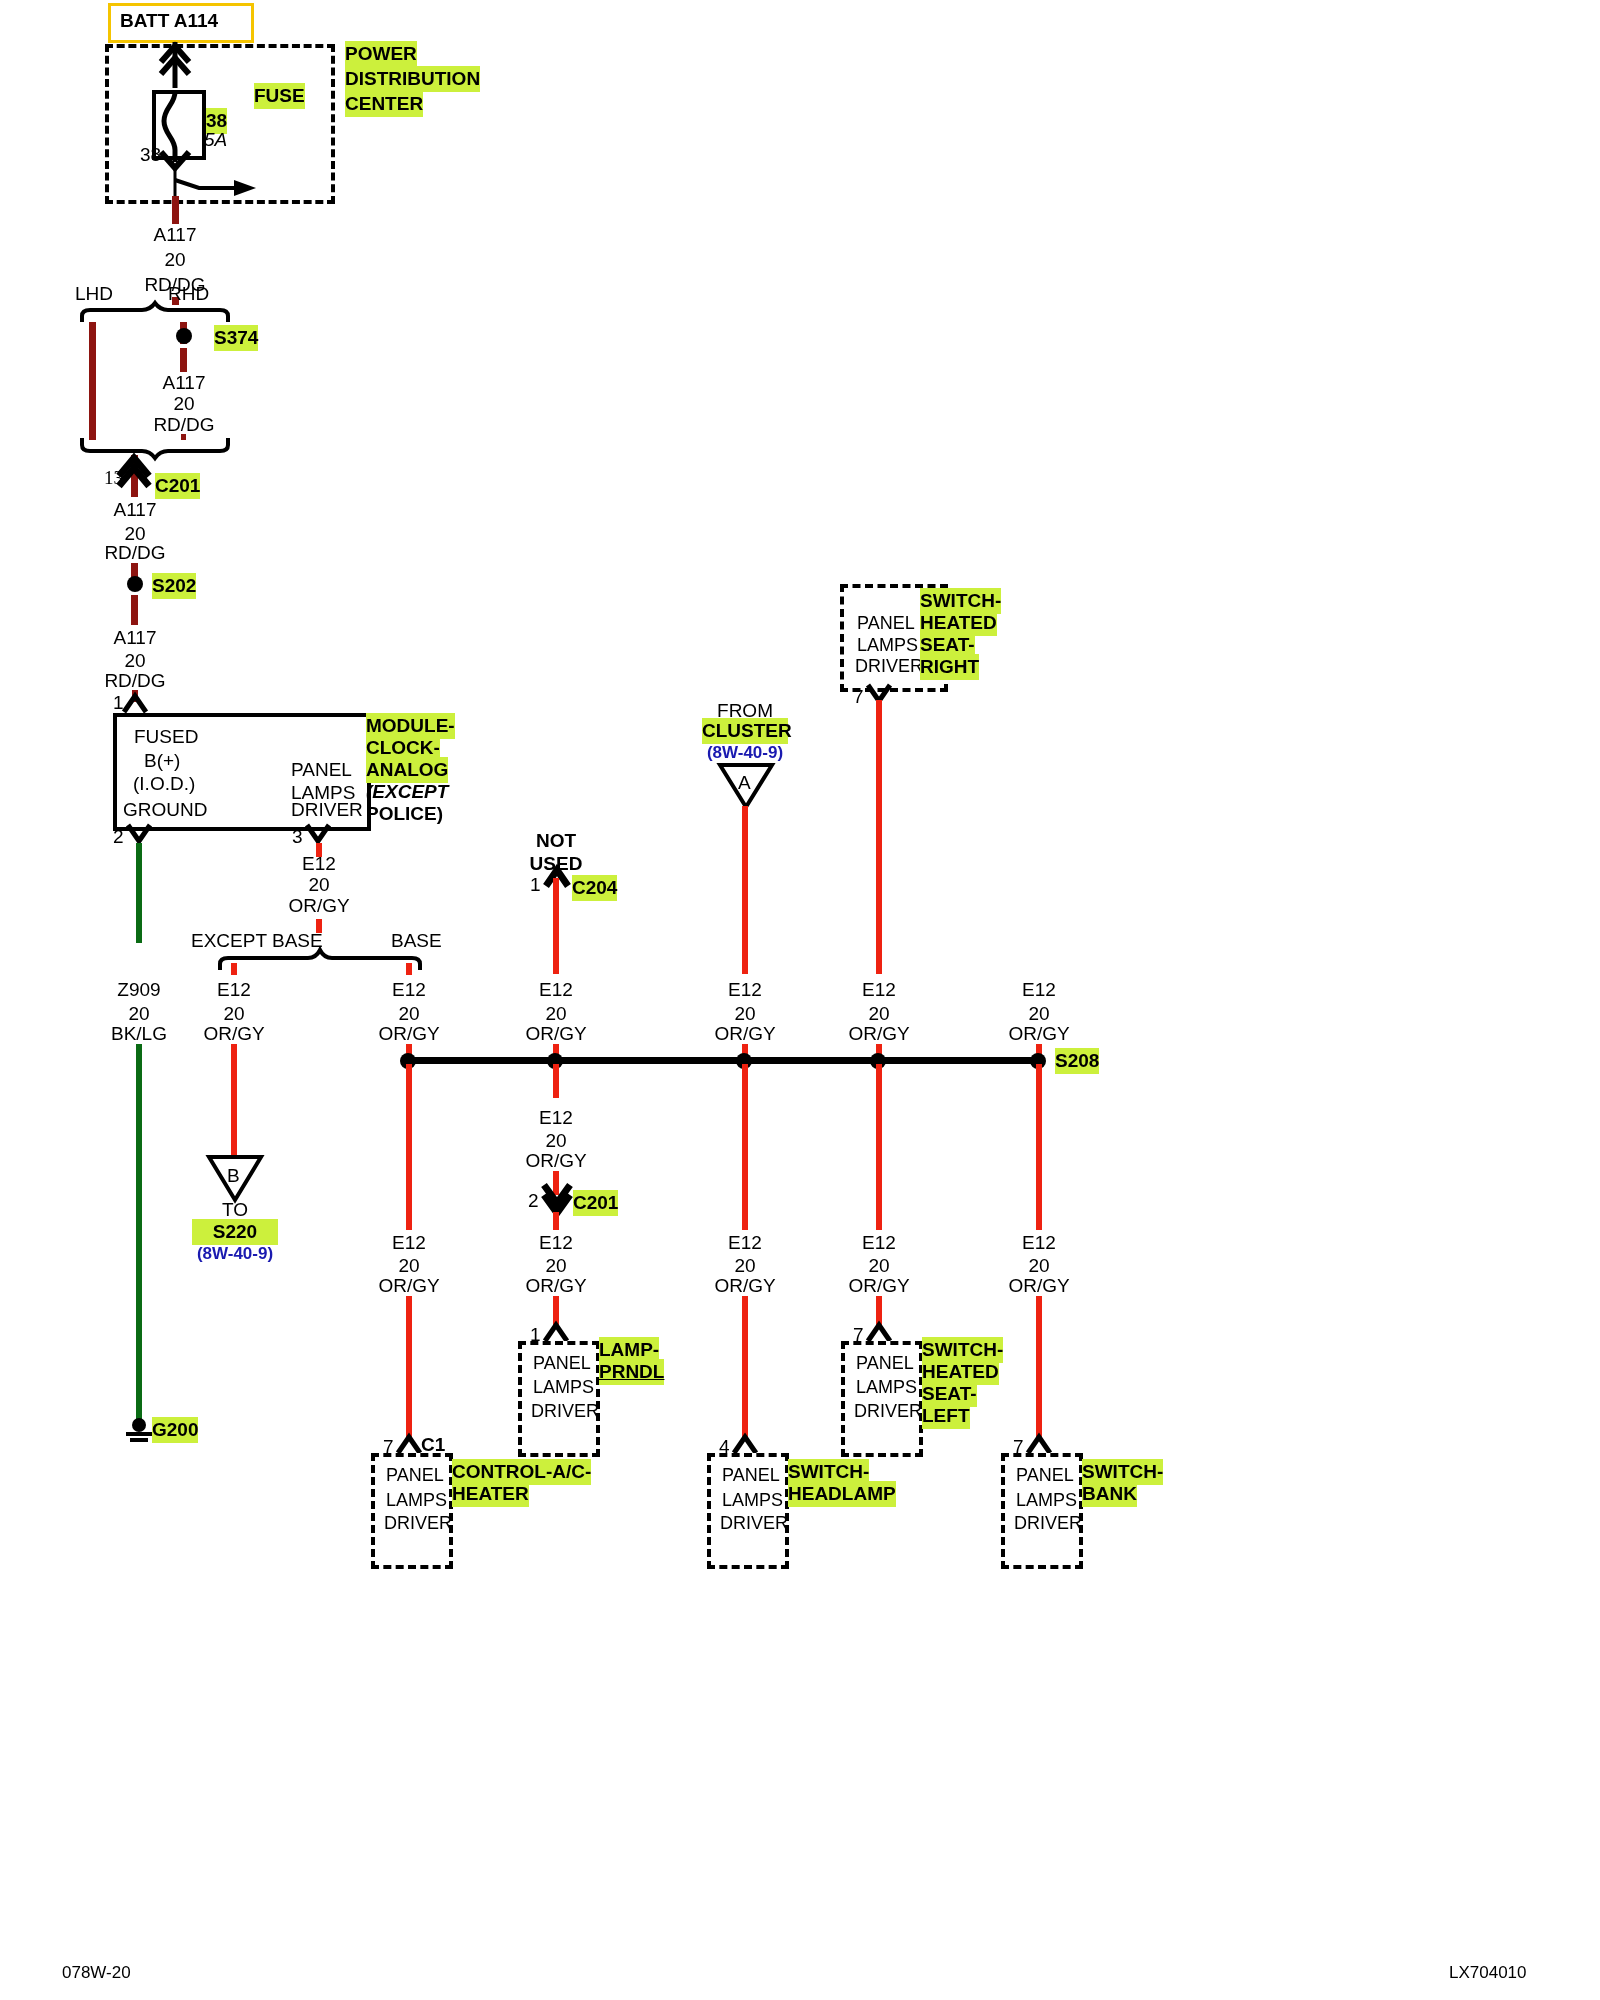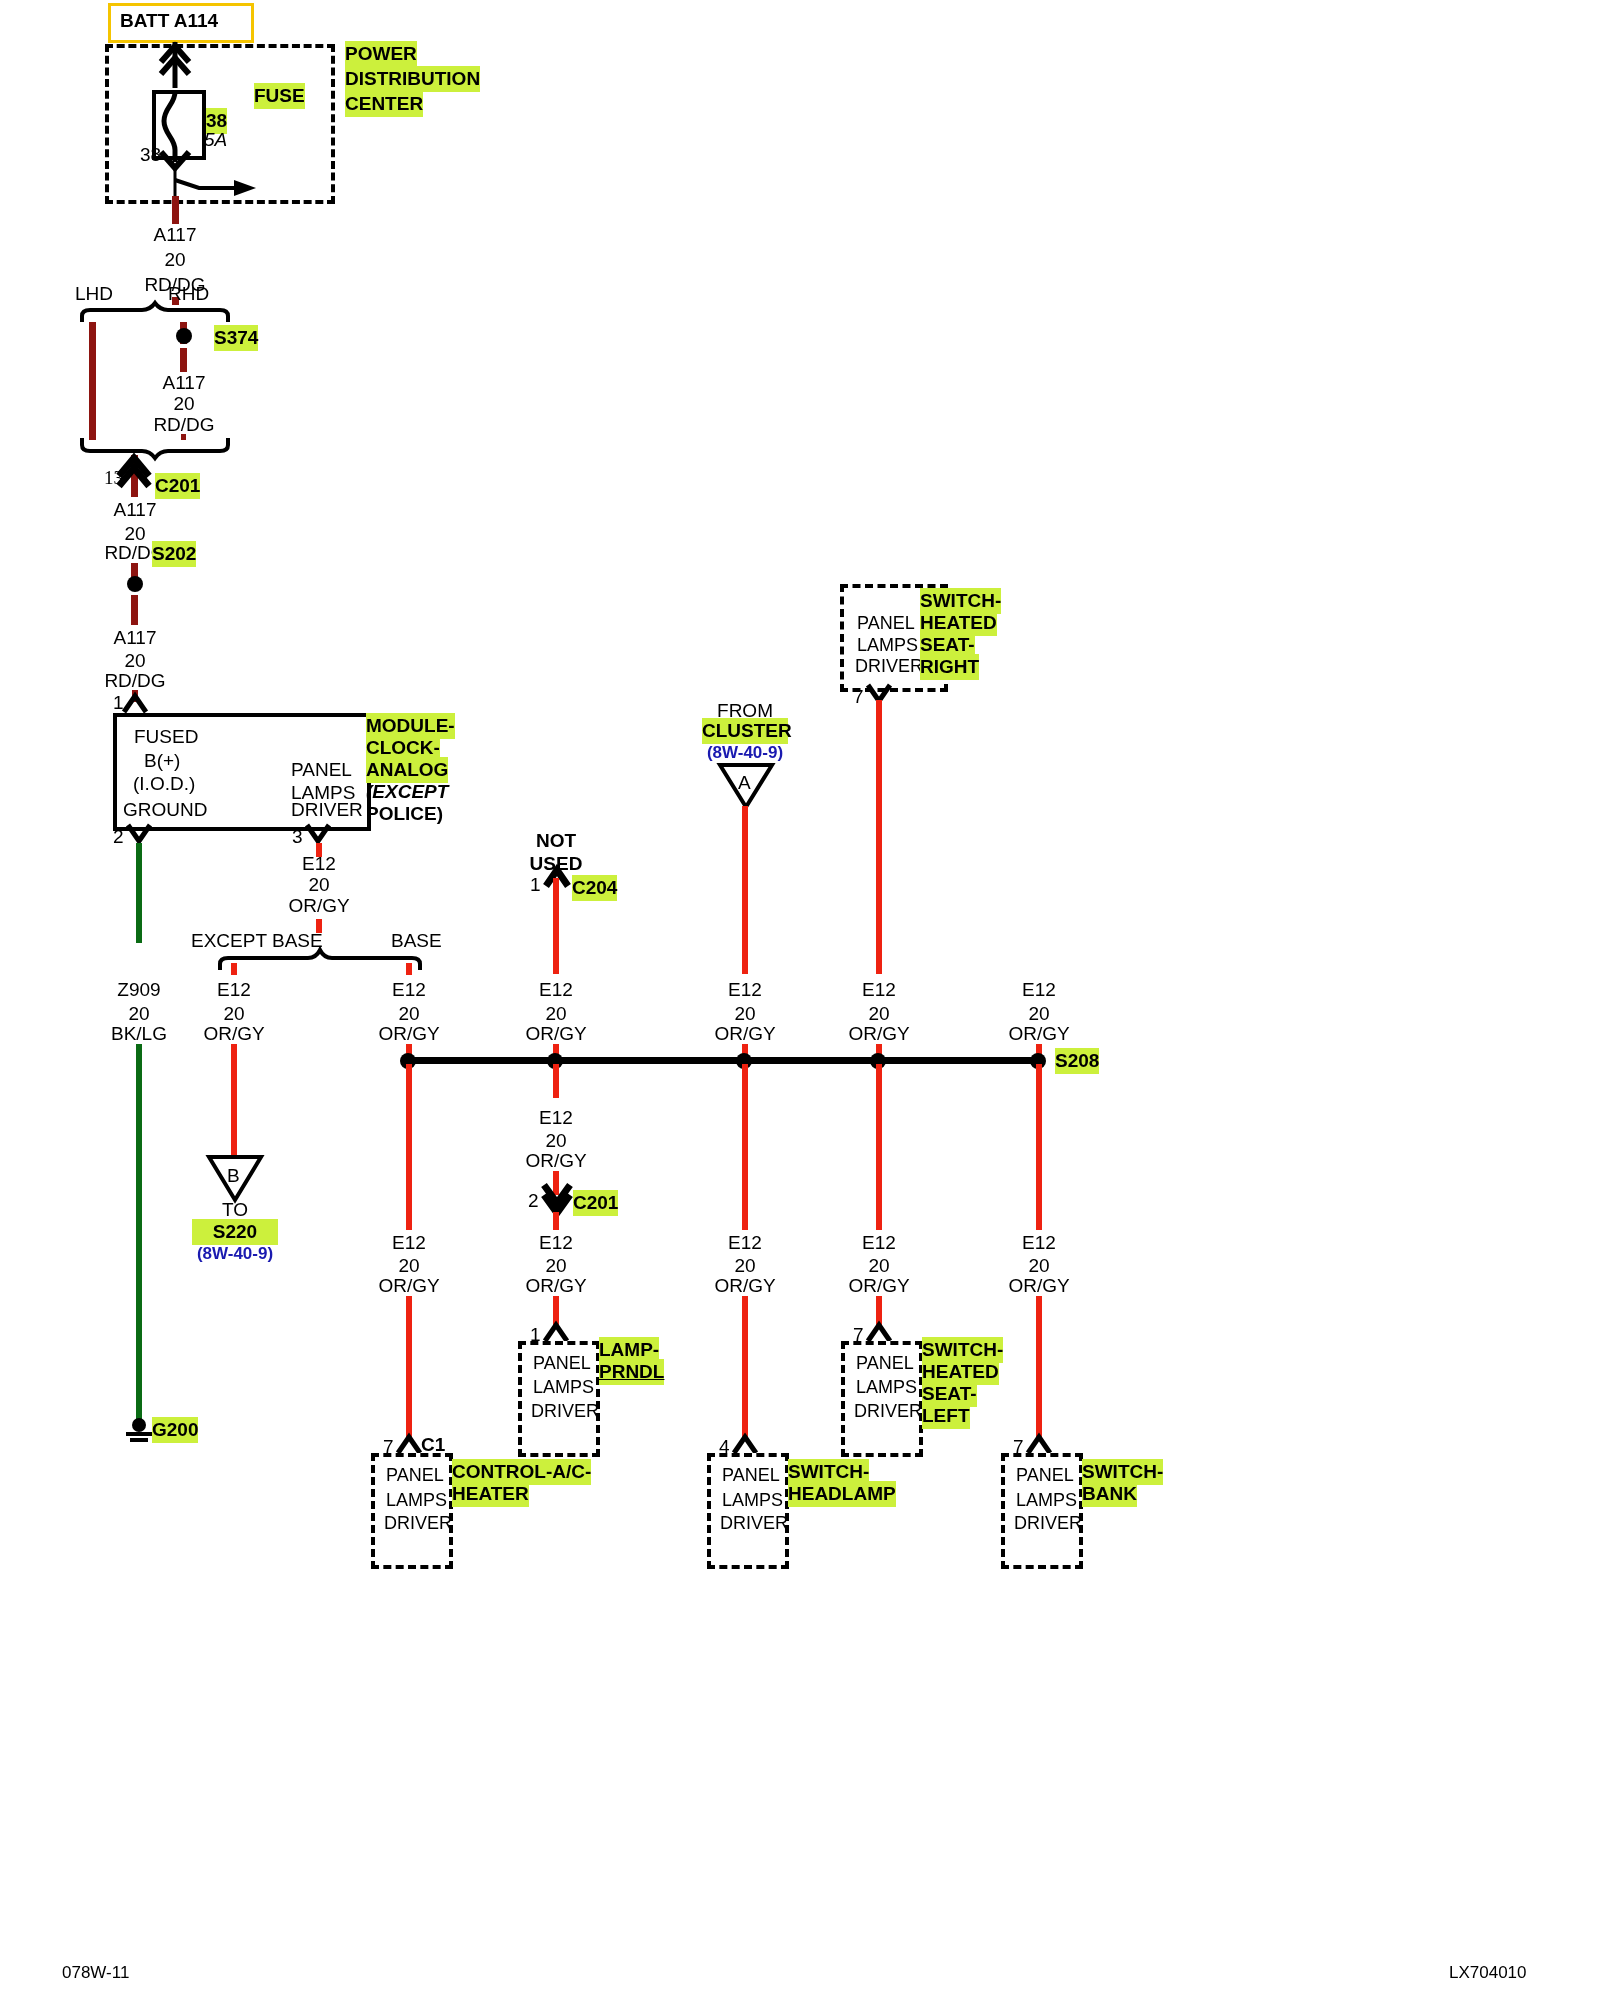--- a/index.html
+++ b/index.html
@@ -91,21 +91,21 @@
   <polyline points="6,18 21,0 36,18" fill="none" stroke="#000" stroke-width="7"></polyline>
 </svg>
 <div class="lbl b hl" style="left:155px;top:473px;">C201</div>
 
 <div class="lbl ctr" style="left:92px;top:497px;width:86px;">A117</div>
 <div class="lbl ctr" style="left:92px;top:521px;width:86px;">20</div>
 <div class="lbl ctr" style="left:92px;top:540px;width:86px;">RD/DG</div>
 
 <div class="wire w-red-dk v" style="left:131px;top:563px;width:7px;height:14px;"></div>
 <div class="dot" style="left:127px;top:576px;"></div>
-<div class="lbl b hl" style="left:152px;top:541px;">S202</div>
+<div class="lbl b hl" style="left:152px;top:573px;">S202</div>
 <div class="wire w-red-dk v" style="left:131px;top:595px;width:7px;height:30px;"></div>
 
 <div class="lbl ctr" style="left:92px;top:625px;width:86px;">A117</div>
 <div class="lbl ctr" style="left:92px;top:648px;width:86px;">20</div>
 <div class="lbl ctr" style="left:92px;top:668px;width:86px;">RD/DG</div>
 <div class="wire w-red-dk v" style="left:132px;top:690px;width:6px;height:12px;"></div>
 
 <div class="lbl" style="left:113px;top:690px;">1</div>
 <svg style="left:122px;top:694px;width:28px;height:20px;">
   <polyline points="2,18 13,2 24,18" fill="none" stroke="#000" stroke-width="5"></polyline>
@@ -323,14 +323,14 @@
 <svg style="left:1026px;top:1433px;width:28px;height:22px;">
   <polyline points="2,20 13,4 24,20" fill="none" stroke="#000" stroke-width="5"></polyline>
 </svg>
 <div class="box-dash" style="left:1001px;top:1453px;width:74px;height:108px;"></div>
 <div class="lbl" style="left:1016px;top:1462px;font-size:18px;">PANEL</div>
 <div class="lbl" style="left:1016px;top:1487px;font-size:18px;">LAMPS</div>
 <div class="lbl" style="left:1014px;top:1510px;font-size:18px;">DRIVER</div>
 <div class="lbl b hl" style="left:1082px;top:1459px;">SWITCH-</div>
 <div class="lbl b hl" style="left:1082px;top:1481px;">BANK</div>
 
-<div class="lbl" style="left:62px;top:1960px;font-size:17px;">078W-11</div>
+<div class="lbl" style="left:62px;top:1960px;font-size:17px;">078W-20</div>
 <div class="lbl" style="left:1449px;top:1960px;font-size:17px;">LX704010</div>
 
 </body></html>

